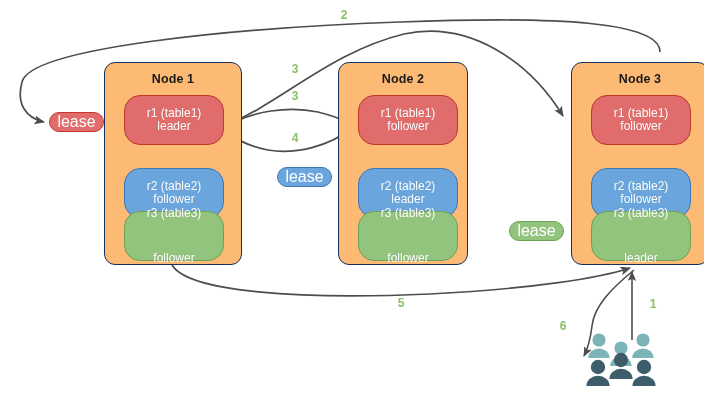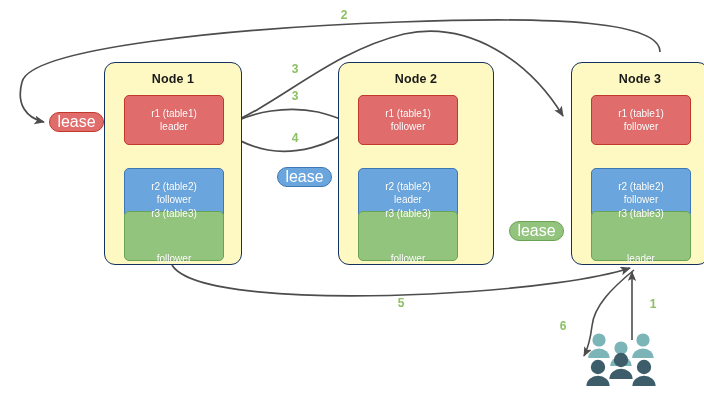--- a/index.html
+++ b/index.html
@@ -21,41 +21,41 @@
     top: 0;
     width: 704px;
     height: 405px;
     overflow: visible;
   }
   .node {
     position: absolute;
     box-sizing: border-box;
     border: 1.6px solid #15315e;
     border-radius: 11px;
-    background: #fef9c3;
+    background: #fdba74;
   }
   .node-title {
     position: absolute;
     left: 0;
     right: 0;
     top: 9px;
     text-align: center;
     font-size: 12.5px;
     font-weight: bold;
     color: #1a1a1a;
     letter-spacing: .1px;
   }
   .replica {
     position: absolute;
     box-sizing: border-box;
-    border-radius: 5px;
+    border-radius: 16px;
     border-width: 1.4px;
     border-style: solid;
     color: #ffffff;
-    font-size: 10px;
+    font-size: 12px;
     line-height: 13.2px;
     text-align: center;
     display: flex;
     flex-direction: column;
     align-items: center;
     justify-content: center;
     text-shadow: 0 0 1px rgba(0,0,0,.12);
   }
   .replica .l1, .replica .l2 { display: block; white-space: nowrap; }
   .rep-red   { background: #e06c6c; border-color: #c0392b; }
@@ -137,21 +137,21 @@
     <div class="replica rep-blue" style="left:19px; top:92px; width:100px; height:50px;">
       <span class="l1">r2 (table2)</span>
       <span class="l2">follower</span>
     </div>
     <div class="replica rep-green" style="left:19px; top:148px; width:100px; height:50px;">
       <span class="l1">r3 (table3)</span>
       <span class="l2">follower</span>
     </div>
   </div>
 
-  <div class="node" style="left:338px; top:62px; width:156px; height:203px;">
+  <div class="node" style="left:338px; top:62px; width:130px; height:203px;">
     <div class="node-title">Node 2</div>
     <div class="replica rep-red" style="left:19px; top:32px; width:100px; height:50px;">
       <span class="l1">r1 (table1)</span>
       <span class="l2">follower</span>
     </div>
     <div class="replica rep-blue" style="left:19px; top:92px; width:100px; height:50px;">
       <span class="l1">r2 (table2)</span>
       <span class="l2">leader</span>
     </div>
     <div class="replica rep-green" style="left:19px; top:148px; width:100px; height:50px;">

